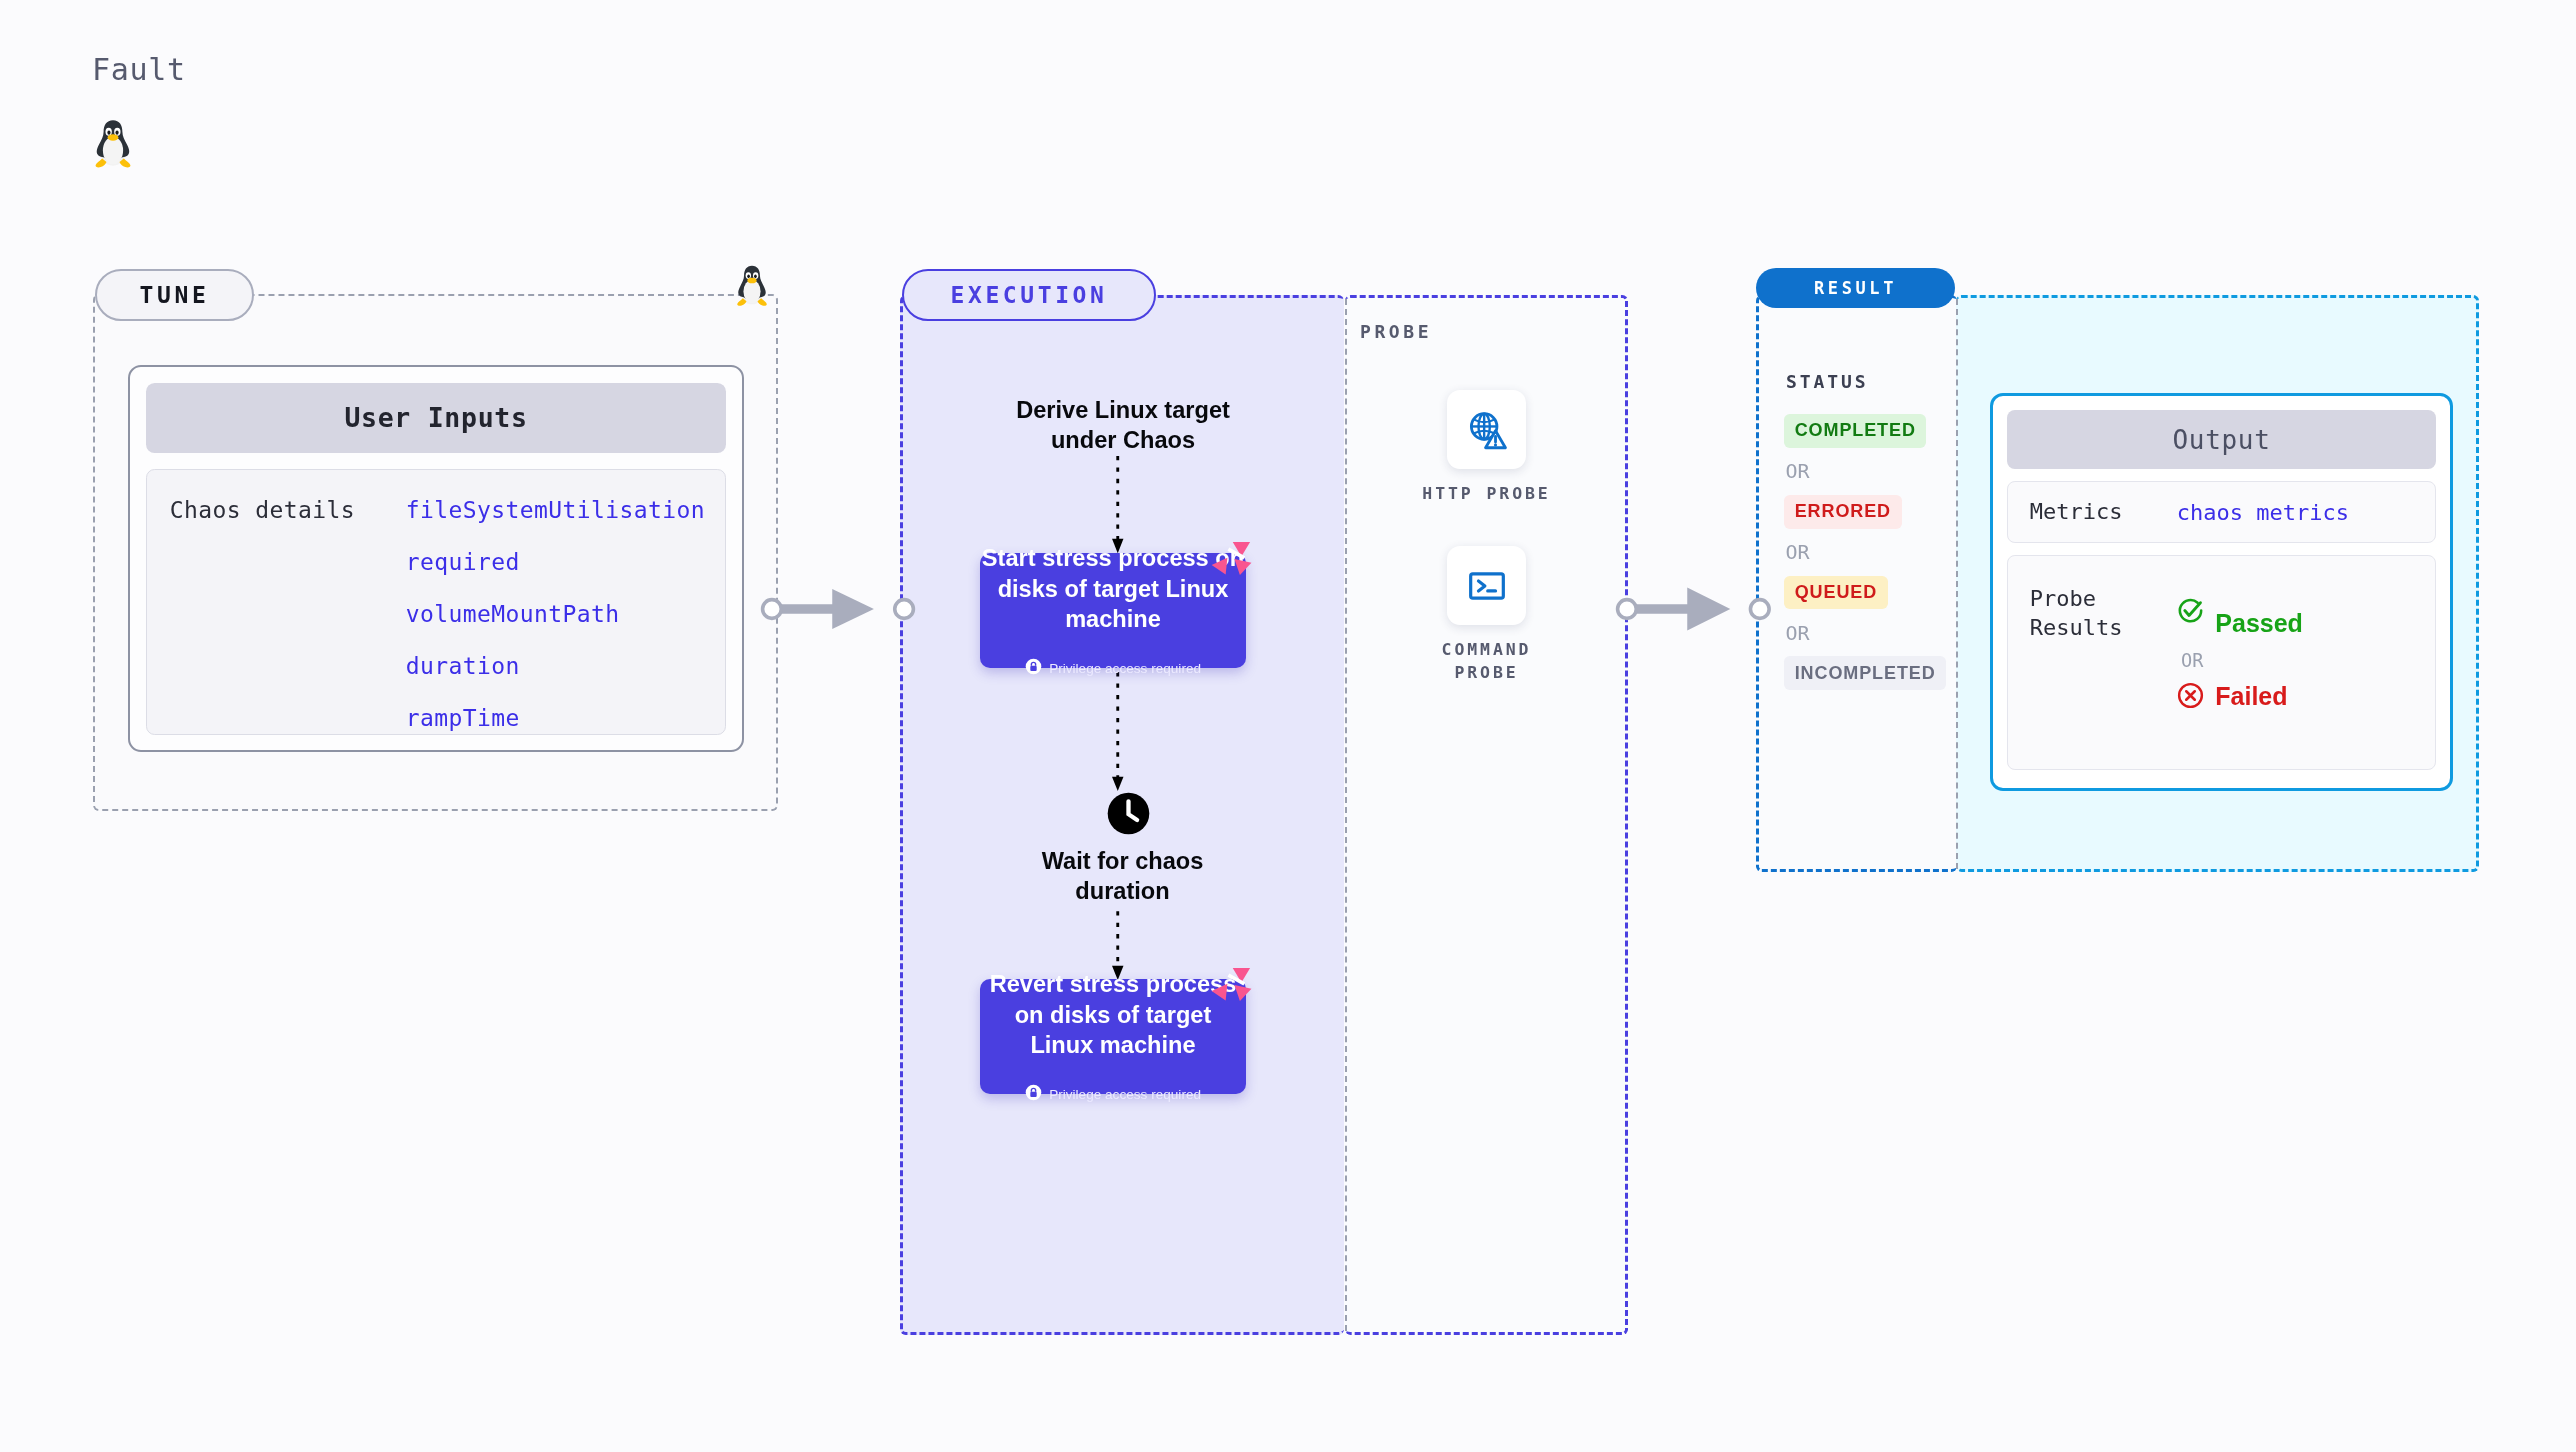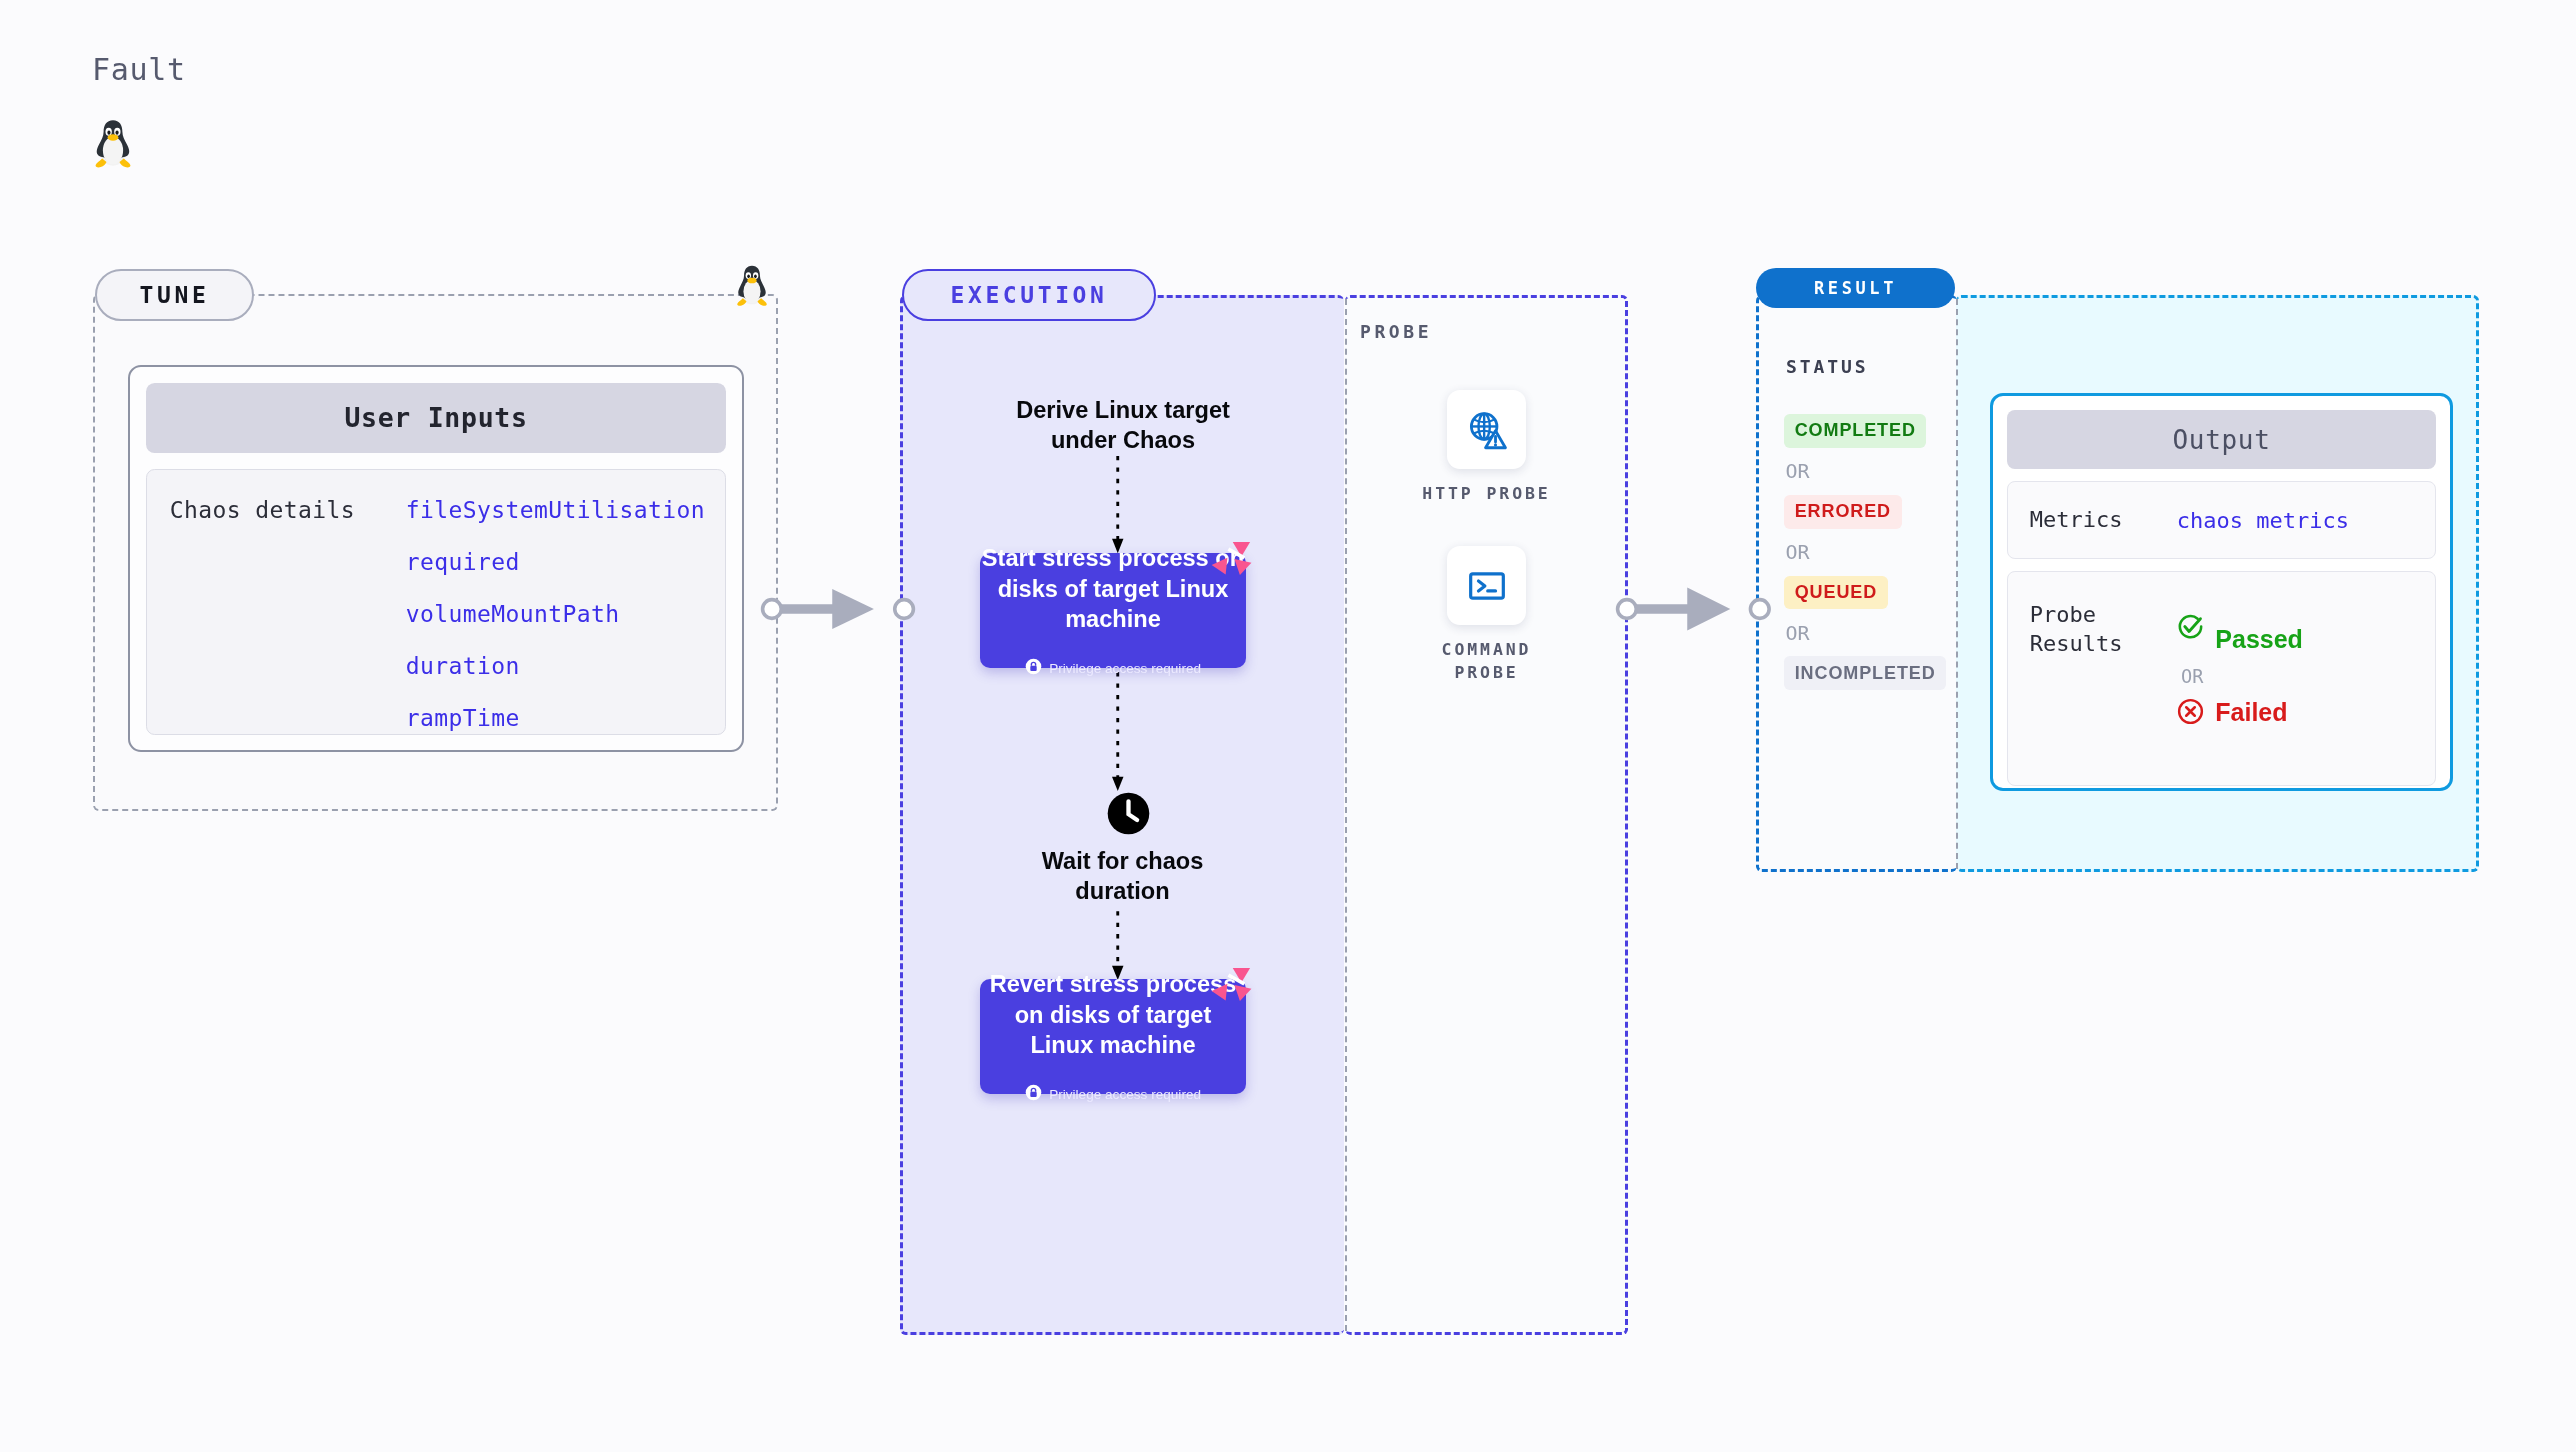--- a/index.html
+++ b/index.html
@@ -184,21 +184,21 @@
     margin-top: 14.3px; text-align: center;
     font-family: "DejaVu Sans Mono", monospace;
     font-size: 16.5px; font-weight: 700; color: #565a6e;
     letter-spacing: 2.9px; line-height: 1.35;
   }
   .probe-http { left: 1404px; top: 390px; }
   .probe-cmd  { left: 1404px; top: 546px; }
 
   
   .status-title {
-    position: absolute; left: 1786px; top: 356px;
+    position: absolute; left: 1786px; top: 371px;
     font-size: 18px; font-weight: 700; color: #3c4052;
     letter-spacing: 2.9px;
     font-family: "DejaVu Sans Mono", monospace;
   }
   .status-list { position: absolute; left: 1784px; top: 414px; width: 165px; }
   .chip {
     display: inline-block; border-radius: 5.7px;
     padding: 6.4px 10.7px; font-size: 18px; font-weight: 700;
     letter-spacing: 0.9px;
   }
@@ -222,21 +222,21 @@
     height: 59px; background: #d6d6e2; border-radius: 7.9px;
     display: flex; align-items: center; justify-content: center;
     font-family: "DejaVu Sans Mono", monospace;
     font-size: 26px; color: #4b4f63; letter-spacing: 0.7px;
   }
   .out-row {
     margin-top: 12px; background: #fafafc;
     border: 1.4px solid #e4e5ed; border-radius: 7.9px;
     display: flex; align-items: center; padding: 15.8px 21.5px;
   }
-  .out-row-metrics { height: 78px; }
+  .out-row-metrics { height: 62px; }
   .out-row-probe { height: 215px; align-items: flex-start; padding-top: 29px; }
   .out-key {
     font-family: "DejaVu Sans Mono", monospace;
     font-size: 22px; color: #2b2d38; width: 147px; flex: 0 0 auto;
     line-height: 1.3;
   }
   .out-val-mono {
     font-family: "DejaVu Sans Mono", monospace;
     font-size: 22px; color: #3b2ee8;
   }

